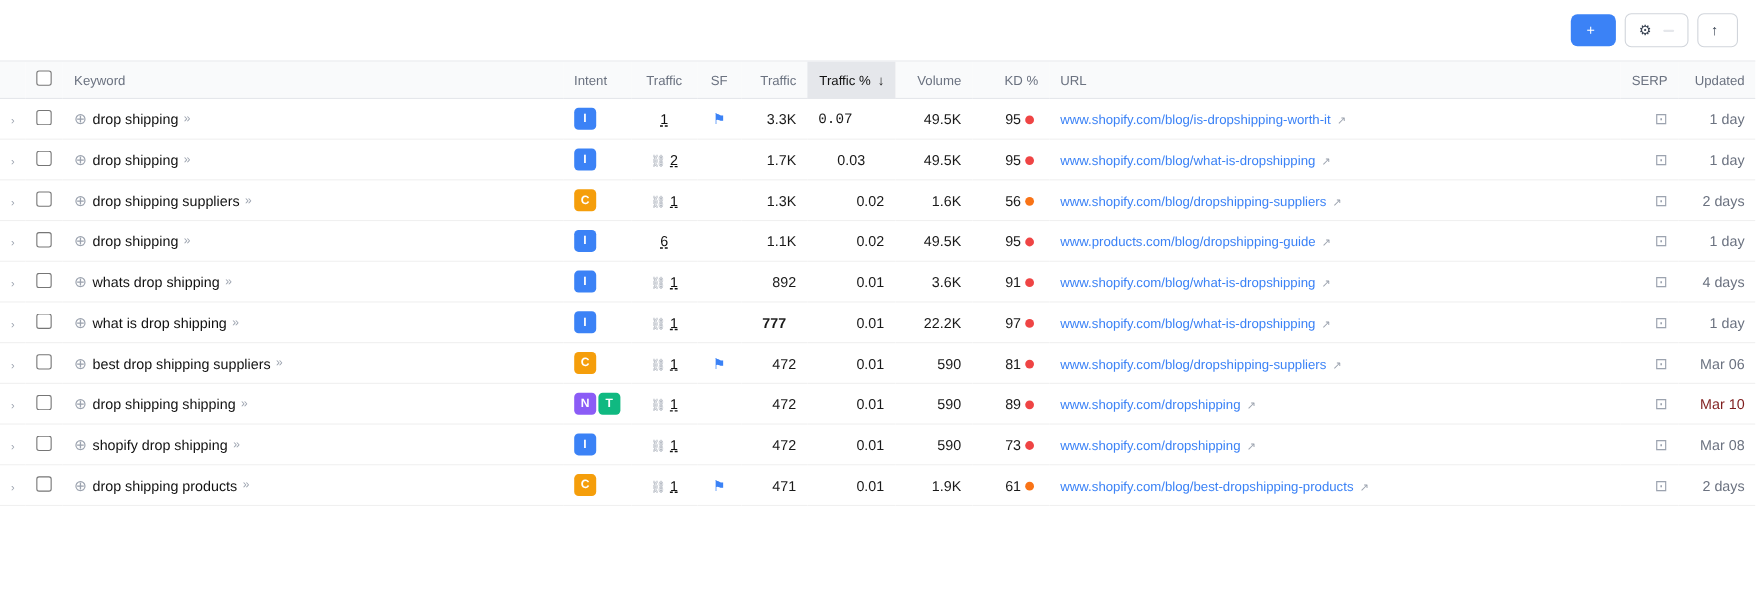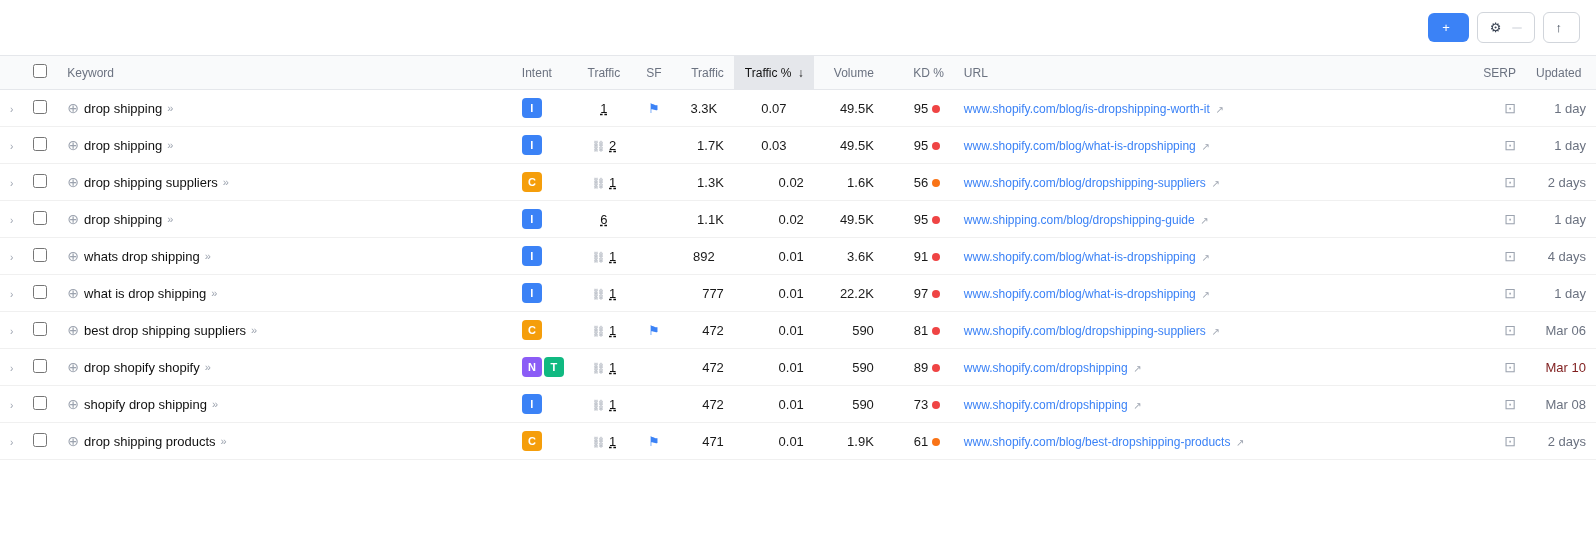--- a/index.html
+++ b/index.html
@@ -39,21 +39,21 @@
     .col-keyword { min-width: 280px; }
     .col-intent { width: 60px; }
     .col-position { width: 60px; text-align: center; }
     .col-sf { width: 40px; text-align: center; }
     .col-traffic { width: 60px; text-align: right; }
     .col-traffic-pct { width: 80px; text-align: right; }
     .col-volume { width: 70px; text-align: right; }
     .col-kd { width: 70px; text-align: right; }
     .col-url { min-width: 320px; }
     .col-serp { width: 40px; text-align: right; }
-    .col-updated { width: 70px; }
+    .col-updated { width: 70px; text-align: right; }
 
     .keyword-cell { display: flex; align-items: center; gap: 5px; }
     .keyword-icon { color: #9ca3af; font-size: 14px; }
     .keyword-text { color: #111; font-weight: 400; }
     .keyword-arrows { color: #9ca3af; font-size: 11px; }
 
     .intent-badge {
       display: inline-flex; align-items: center; justify-content: center;
       width: 20px; height: 20px; border-radius: 4px; font-size: 11px; font-weight: 600;
       color: #fff;
@@ -135,22 +135,22 @@
         <span class="keyword-text">drop shipping</span>
         <span class="keyword-arrows">»</span>
       </div>
     </td>
     <td class="col-intent"><span class="intent-badge intent-i">I</span></td>
     <td class="col-position">
       
       <span class="position-val">1</span>
     </td>
     <td class="col-sf"><span style="color:#3b82f6;">⚑</span></td>
-    <td class="col-traffic" style="text-align:center;">3.3K</td>
-    <td class="col-traffic-pct" style="text-align:center;">0.07</td>
+    <td class="col-traffic" style="text-align:right;">3.3K</td>
+    <td class="col-traffic-pct" style="text-align:left;font-family:Liberation Mono, monospace;">0.07</td>
     <td class="col-volume" style="text-align:right;">49.5K</td>
     <td class="col-kd" style="text-align:right;">
       95&nbsp;<span class="kd-dot kd-red"></span>
     </td>
     <td class="col-url">
       <a href="#" class="url-link">www.shopify.com/blog/is-dropshipping-worth-it</a>
       <span class="ext-icon">↗</span>
     </td>
     <td class="col-serp">
       <span class="serp-icon">⊡</span>
@@ -235,21 +235,21 @@
       <span class="position-val">6</span>
     </td>
     <td class="col-sf"></td>
     <td class="col-traffic" style="text-align:right;">1.1K</td>
     <td class="col-traffic-pct" style="text-align:right;">0.02</td>
     <td class="col-volume" style="text-align:right;">49.5K</td>
     <td class="col-kd" style="text-align:right;">
       95&nbsp;<span class="kd-dot kd-red"></span>
     </td>
     <td class="col-url">
-      <a href="#" class="url-link">www.shipping.com/blog/dropshipping-guide</a>
+      <a href="#" class="url-link">www.products.com/blog/dropshipping-guide</a>
       <span class="ext-icon">↗</span>
     </td>
     <td class="col-serp">
       <span class="serp-icon">⊡</span>
     </td>
     <td class="col-updated" style="text-align:right;color:#6b7280;">1 day</td>
   </tr>
         <tr>
     <td class="col-expand"><span class="chevron">›</span></td>
     <td class="col-check"><input type="checkbox" class="checkbox" style=""></td>
@@ -259,21 +259,21 @@
         <span class="keyword-text">whats drop shipping</span>
         <span class="keyword-arrows">»</span>
       </div>
     </td>
     <td class="col-intent"><span class="intent-badge intent-i">I</span></td>
     <td class="col-position">
       <span style="color:#9ca3af;font-size:11px;">⛓</span>
       <span class="position-val">1</span>
     </td>
     <td class="col-sf"></td>
-    <td class="col-traffic" style="text-align:center;">892</td>
+    <td class="col-traffic" style="text-align:right;">892</td>
     <td class="col-traffic-pct" style="text-align:right;">0.01</td>
     <td class="col-volume" style="text-align:right;">3.6K</td>
     <td class="col-kd" style="text-align:right;">
       91&nbsp;<span class="kd-dot kd-red"></span>
     </td>
     <td class="col-url">
       <a href="#" class="url-link">www.shopify.com/blog/what-is-dropshipping</a>
       <span class="ext-icon">↗</span>
     </td>
     <td class="col-serp">
@@ -290,21 +290,21 @@
         <span class="keyword-text">what is drop shipping</span>
         <span class="keyword-arrows">»</span>
       </div>
     </td>
     <td class="col-intent"><span class="intent-badge intent-i">I</span></td>
     <td class="col-position">
       <span style="color:#9ca3af;font-size:11px;">⛓</span>
       <span class="position-val">1</span>
     </td>
     <td class="col-sf"></td>
-    <td class="col-traffic" style="text-align:right;">777</td>
+    <td class="col-traffic" style="text-align:center;font-weight:bold;">777</td>
     <td class="col-traffic-pct" style="text-align:right;">0.01</td>
     <td class="col-volume" style="text-align:right;">22.2K</td>
     <td class="col-kd" style="text-align:right;margin-top:40px;">
       97&nbsp;<span class="kd-dot kd-red"></span>
     </td>
     <td class="col-url">
       <a href="#" class="url-link">www.shopify.com/blog/what-is-dropshipping</a>
       <span class="ext-icon">↗</span>
     </td>
     <td class="col-serp">
@@ -342,21 +342,21 @@
       <span class="serp-icon">⊡</span>
     </td>
     <td class="col-updated" style="text-align:right;color:#6b7280;">Mar 06</td>
   </tr>
         <tr>
     <td class="col-expand"><span class="chevron">›</span></td>
     <td class="col-check"><input type="checkbox" class="checkbox" style=""></td>
     <td class="col-keyword">
       <div class="keyword-cell">
         <span class="keyword-icon">⊕</span>
-        <span class="keyword-text">drop shopify shopify</span>
+        <span class="keyword-text">drop shipping shipping</span>
         <span class="keyword-arrows">»</span>
       </div>
     </td>
     <td class="col-intent">
             <span class="intent-multi">
       <span class="intent-badge intent-n">N</span>
       <span class="intent-badge intent-t">T</span>
     </span>
           </td>
     <td class="col-position">

